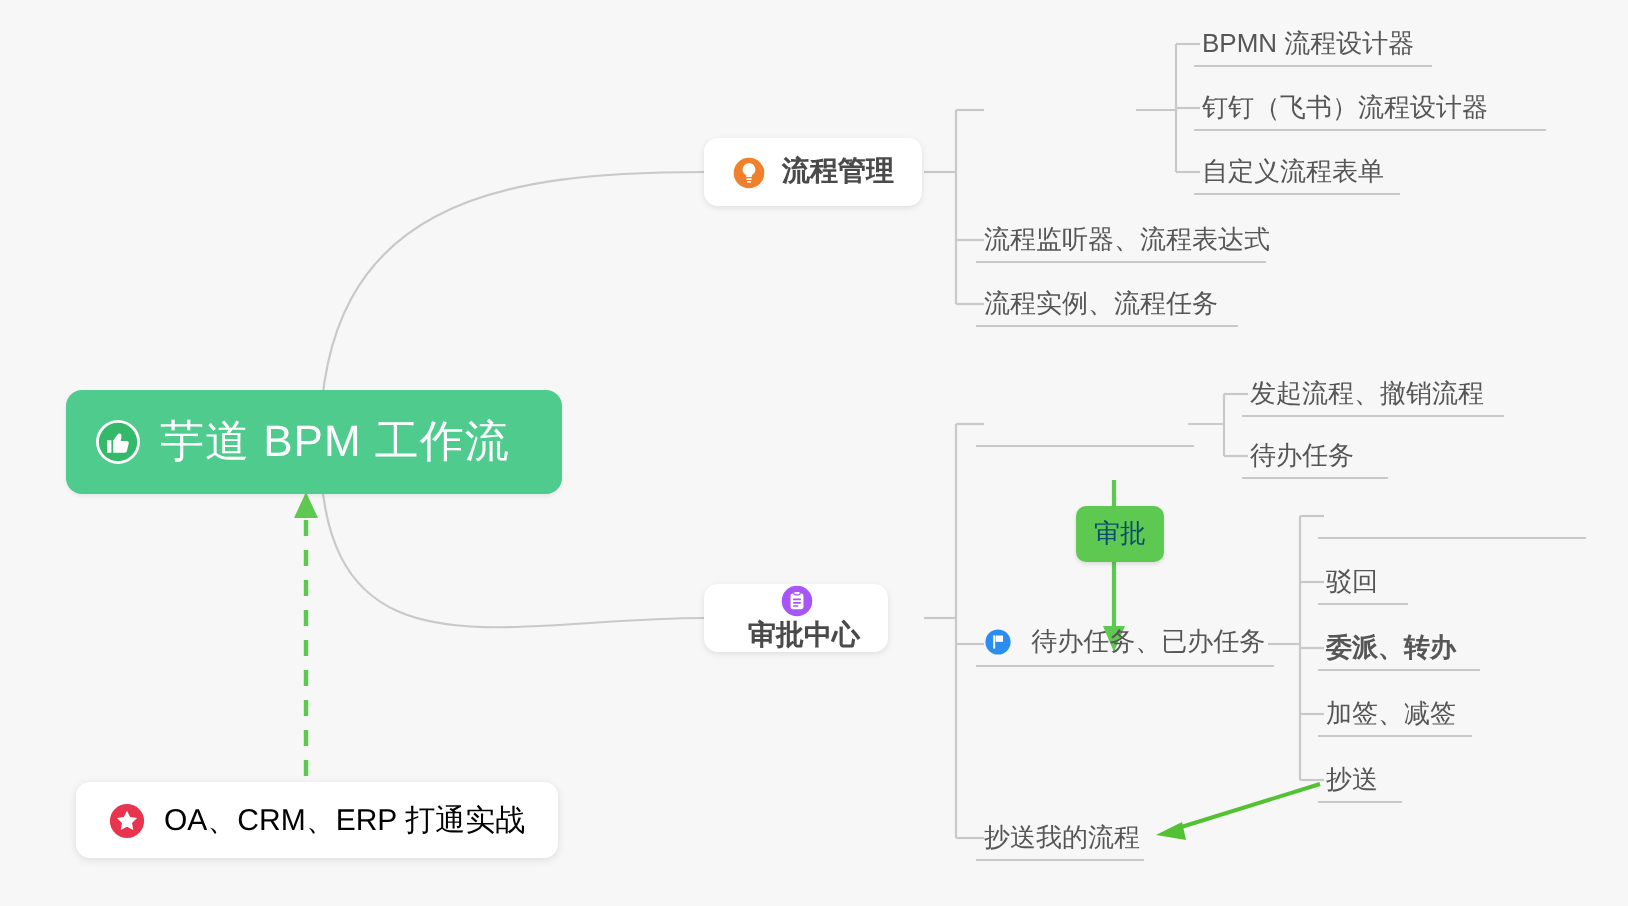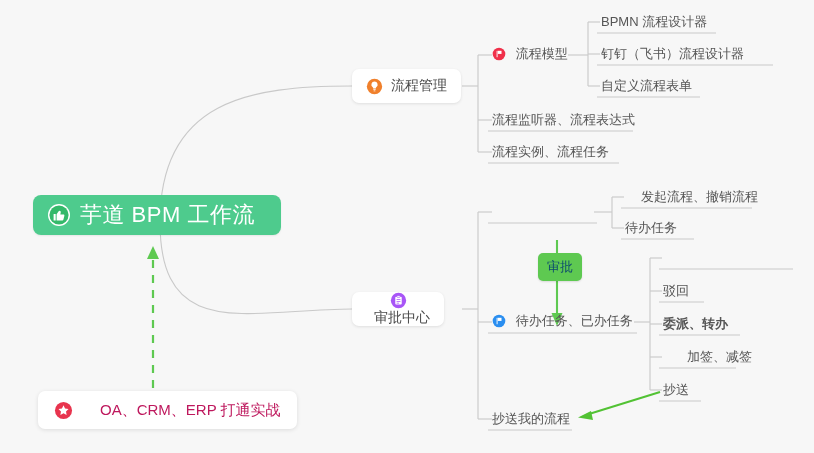--- a/index.html
+++ b/index.html
@@ -24,21 +24,21 @@
     height: 453px;
     pointer-events: none;
   }
 
   
   .root-node {
     position: absolute;
     left: 33px;
     top: 195px;
     width: 248px;
-    height: 40px;
+    height: 52px;
     background: #4ecb8d;
     border-radius: 8px;
     display: flex;
     align-items: center;
     padding-left: 14px;
     box-sizing: border-box;
     box-shadow: 0 1px 2px rgba(0,0,0,0.07);
   }
   .root-label {
     color: #ffffff;
@@ -52,20 +52,21 @@
   .card {
     position: absolute;
     background: #ffffff;
     border-radius: 7px;
     box-shadow: 0 1px 3px rgba(0,0,0,0.10);
     display: flex;
     align-items: center;
     box-sizing: border-box;
     padding: 0 14px;
     height: 34px;
+    font-weight: bold;
   }
   .card .card-label {
     font-size: 14px;
     color: #4a4a4a;
     margin-left: 8px;
     white-space: nowrap;
   }
 
   
   .leaf {
@@ -103,22 +104,22 @@
     background: #ffffff;
     border-radius: 7px;
     box-shadow: 0 1px 4px rgba(0,0,0,0.11);
     display: flex;
     align-items: center;
     padding: 0 16px;
     box-sizing: border-box;
   }
   .callout-label {
     font-size: 15px;
-    color: #be185d;
-    margin-left: 27px;
+    color: #000000;
+    margin-left: 9px;
     white-space: nowrap;
   }
 
   .ico { display: block; }
 </style>
 </head>
 <body>
 
 <div id="canvas">
 
@@ -228,30 +229,20 @@
         <rect x="6.2" y="5.6" width="7.6" height="9.2" rx="1.2" fill="#ffffff"></rect>
         <rect x="8.1" y="4.3" width="3.8" height="2.1" rx="0.9" fill="#ffffff" stroke="#a855f7" stroke-width="0.7"></rect>
         <rect x="7.6" y="8.6" width="4.8" height="0.95" rx="0.45" fill="#a855f7"></rect>
         <rect x="7.6" y="10.6" width="4.8" height="0.95" rx="0.45" fill="#a855f7"></rect>
         <rect x="7.6" y="12.5" width="3.2" height="0.95" rx="0.45" fill="#a855f7"></rect>
       </svg>
     </span>
     <span class="card-label">审批中心</span>
   </div>
 
-  <div class="leaf" style="left:492px; top:45px;">
-    <span class="leaf-ico">
-      <svg class="ico" width="14" height="14" viewBox="0 0 20 20">
-        <circle cx="10" cy="10" r="9" fill="#f0304a"></circle>
-        <rect x="6.6" y="5.2" width="1.35" height="9.6" rx="0.5" fill="#ffffff"></rect>
-        <path d="M8.3 5.4h5.3v4.5H8.3z" fill="#ffffff"></path>
-      </svg>
-    </span>
-    <span>流程模型</span>
-  </div>
 
   <div class="leaf" style="left:492px; top:111px;">
     <span>流程监听器、流程表达式</span>
   </div>
 
   <div class="leaf" style="left:601px; top:13px;">
     <span>BPMN 流程设计器</span>
   </div>
 
   <div class="leaf" style="left:492px; top:143px;">
@@ -275,38 +266,38 @@
         <path d="M8.3 5.4h5.3v4.5H8.3z" fill="#ffffff"></path>
       </svg>
     </span>
     <span>待办任务、已办任务</span>
   </div>
 
   <div class="leaf" style="left:492px; top:410px;">
     <span>抄送我的流程</span>
   </div>
 
-  <div class="leaf" style="left:625px; top:188px;margin-left:16px;">
+  <div class="leaf" style="left:625px; top:188px;">
     <span>发起流程、撤销流程</span>
   </div>
 
   <div class="leaf" style="left:625px; top:219px;">
     <span>待办任务</span>
   </div>
 
 
   <div class="leaf" style="left:663px; top:282px;">
     <span>驳回</span>
   </div>
 
   <div class="leaf" style="left:663px; top:315px;font-weight:bold;">
     <span>委派、转办</span>
   </div>
 
-  <div class="leaf" style="left:663px; top:348px;margin-left:24px;">
+  <div class="leaf" style="left:663px; top:348px;">
     <span>加签、减签</span>
   </div>
 
   <div class="leaf" style="left:663px; top:381px;">
     <span>抄送</span>
   </div>
 
   <div class="annot-badge" style="left:538px; top:253px;">
     <span>审批</span>
   </div>

